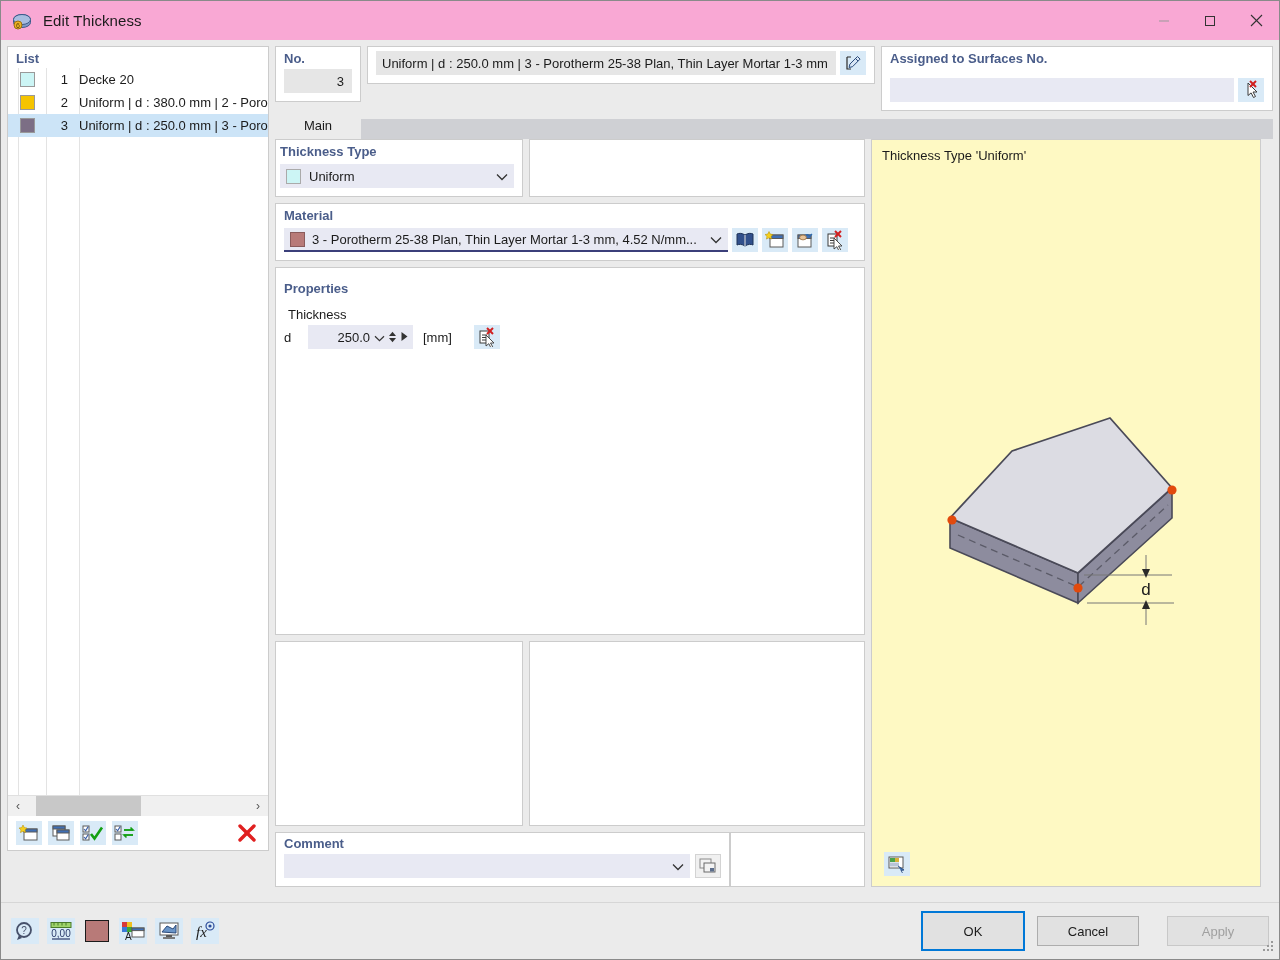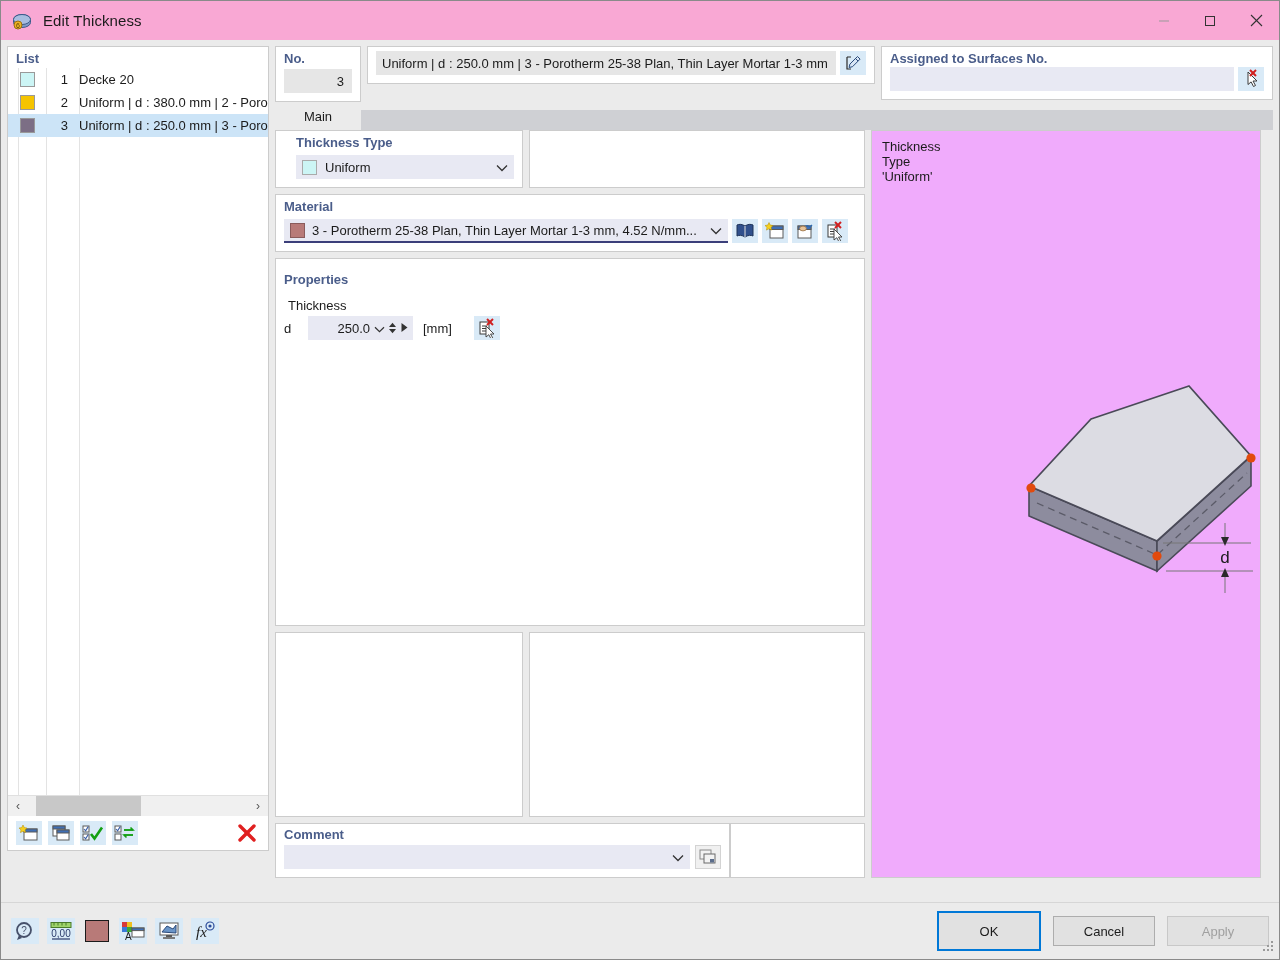--- a/index.html
+++ b/index.html
@@ -138,21 +138,21 @@
   .tab.active { background: #ebebeb; }
   .tabrest { flex: 1 1 auto; height: 20px; background: #cfd0d4; align-self: flex-end;}
   
   .content {
     flex: 1 1 auto; display: flex; gap: 6px; margin-top: 0;
     height: 748px;
   }
   .left-content { width: 590px; display: flex; flex-direction: column; gap: 6px;}
   .panel-white { background: #ffffff; border: 1px solid #ccc; box-sizing: border-box; }
   .row2 { display: flex; gap: 6px; }
-  .thick-type-box { width: 248px; padding: 4px 8px 8px 20px; }
+  .thick-type-box { width: 248px; padding: 4px 8px 8px 4px; }
   .blank-box-a { flex: 1 1 auto; }
   .combo {
     height: 24px; background: #e8e9f3; display: flex; align-items: center;
     padding: 0 6px; box-sizing: border-box; font-size: 13px; gap: 8px;
     position: relative;
   }
   .combo .chev { margin-left: auto; color: #333; }
   .combo-sw { width: 15px; height: 15px; border: 1px solid #aaa; box-sizing:border-box; flex:0 0 auto;}
   .mat-box { padding: 4px 16px 8px 8px; }
   .mat-combo {
@@ -184,43 +184,43 @@
     padding: 0 6px; box-sizing: border-box;
   }
   .cmt-input .chev { margin-left: auto; }
   .cmt-btn {
     width: 26px; height: 24px; background: #f0f0f0; border: 1px solid #d3d3d3;
     display:flex; align-items:center; justify-content:center; box-sizing: border-box;
   }
   .comment-side { width: 135px; }
   
   .preview {
-    width: 390px; background: #f0abfc; border: 1px solid #ccc; box-sizing: border-box;
-    display: flex; flex-direction: row; position: relative;
+    width: 390px; background: #fef9c3; border: 1px solid #ccc; box-sizing: border-box;
+    display: flex; flex-direction: column; position: relative;
   }
   .preview-caption { font-size: 13px; padding: 8px 10px 0 10px; }
   .preview-canvas { flex: 1 1 auto; position: relative; }
   .preview-toolbar { height: 44px; display:flex; align-items:center; padding-left: 12px;}
   
   .footer {
     height: 56px; background: #ebebeb; display: flex; align-items: center;
     padding: 0 10px; flex: 0 0 auto; border-top: 1px solid #d6d6d6;
   }
   .footer-icons { display: flex; align-items: center; gap: 8px; }
   .fbtn {
     width: 28px; height: 26px; background: #d9eaf7;
     display:flex; align-items:center; justify-content:center;
   }
   .dlgbtn {
     width: 102px; height: 30px; background: #e1e1e1; border: 1px solid #adadad;
     font-size: 13px; display:flex; align-items:center; justify-content:center;
     box-sizing: border-box; color:#1b1b1b;
   }
   .dlgbtn.primary { border: 2px solid #0078d7; width: 104px; height: 40px;}
-  .dlgbtn.disabled { color: #a0a0a0; background: #e1e1e1; border-color:#c8c8c8;}
+  .dlgbtn.disabled { color: #a0a0a0; background: #e1e1e1; border-color:#c8c8c8;margin-left:16px;}
   .btn-group { margin-left: auto; display: flex; align-items: center; gap: 12px; }
   .grip { position:absolute; right: 4px; bottom: 3px; }
 </style>
 </head>
 <body>
 
 <div class="window">
 
   <div class="titlebar">
     <div class="title-icon">
@@ -344,21 +344,21 @@
               <div class="icon-btn">
                 <svg width="18" height="16" viewBox="0 0 18 16">
                   <path d="M3 2 h4 M3 2 v12 h4" fill="none" stroke="#2a2a2a" stroke-width="1.2"></path>
                   <path d="M13.5 1.5 l2.6 2.6 l-7.6 7.6 l-3.4 .8 l.8 -3.4z" fill="#d8e6f5" stroke="#2a4a7a" stroke-width="1"></path>
                   <line x1="11.5" y1="3.5" x2="14" y2="6" stroke="#2a4a7a" stroke-width="1"></line>
                 </svg>
               </div>
             </div>
           </div>
           <div class="fieldbox assign-box">
-            <div class="group-title" style="padding:0 0 1px 0">Assigned to Surfaces No.</div>
+            <div class="group-title" style="padding:0 0 12px 0">Assigned to Surfaces No.</div>
             <div class="inline-row">
               <div class="assign-input"></div>
               <div class="icon-btn">
                 <svg width="20" height="20" viewBox="0 0 20 20">
                   <path d="M7 3 l9 9 h-4 l2.5 4.5 l-2 1 l-2.4 -4.6 l-3.1 2.6z" fill="#fff" stroke="#3a3a3a" stroke-width="1"></path>
                   <line x1="9" y1="1" x2="15" y2="7" stroke="#d12020" stroke-width="2"></line>
                   <line x1="15" y1="1" x2="9" y2="7" stroke="#d12020" stroke-width="2"></line>
                 </svg>
               </div>
             </div>

